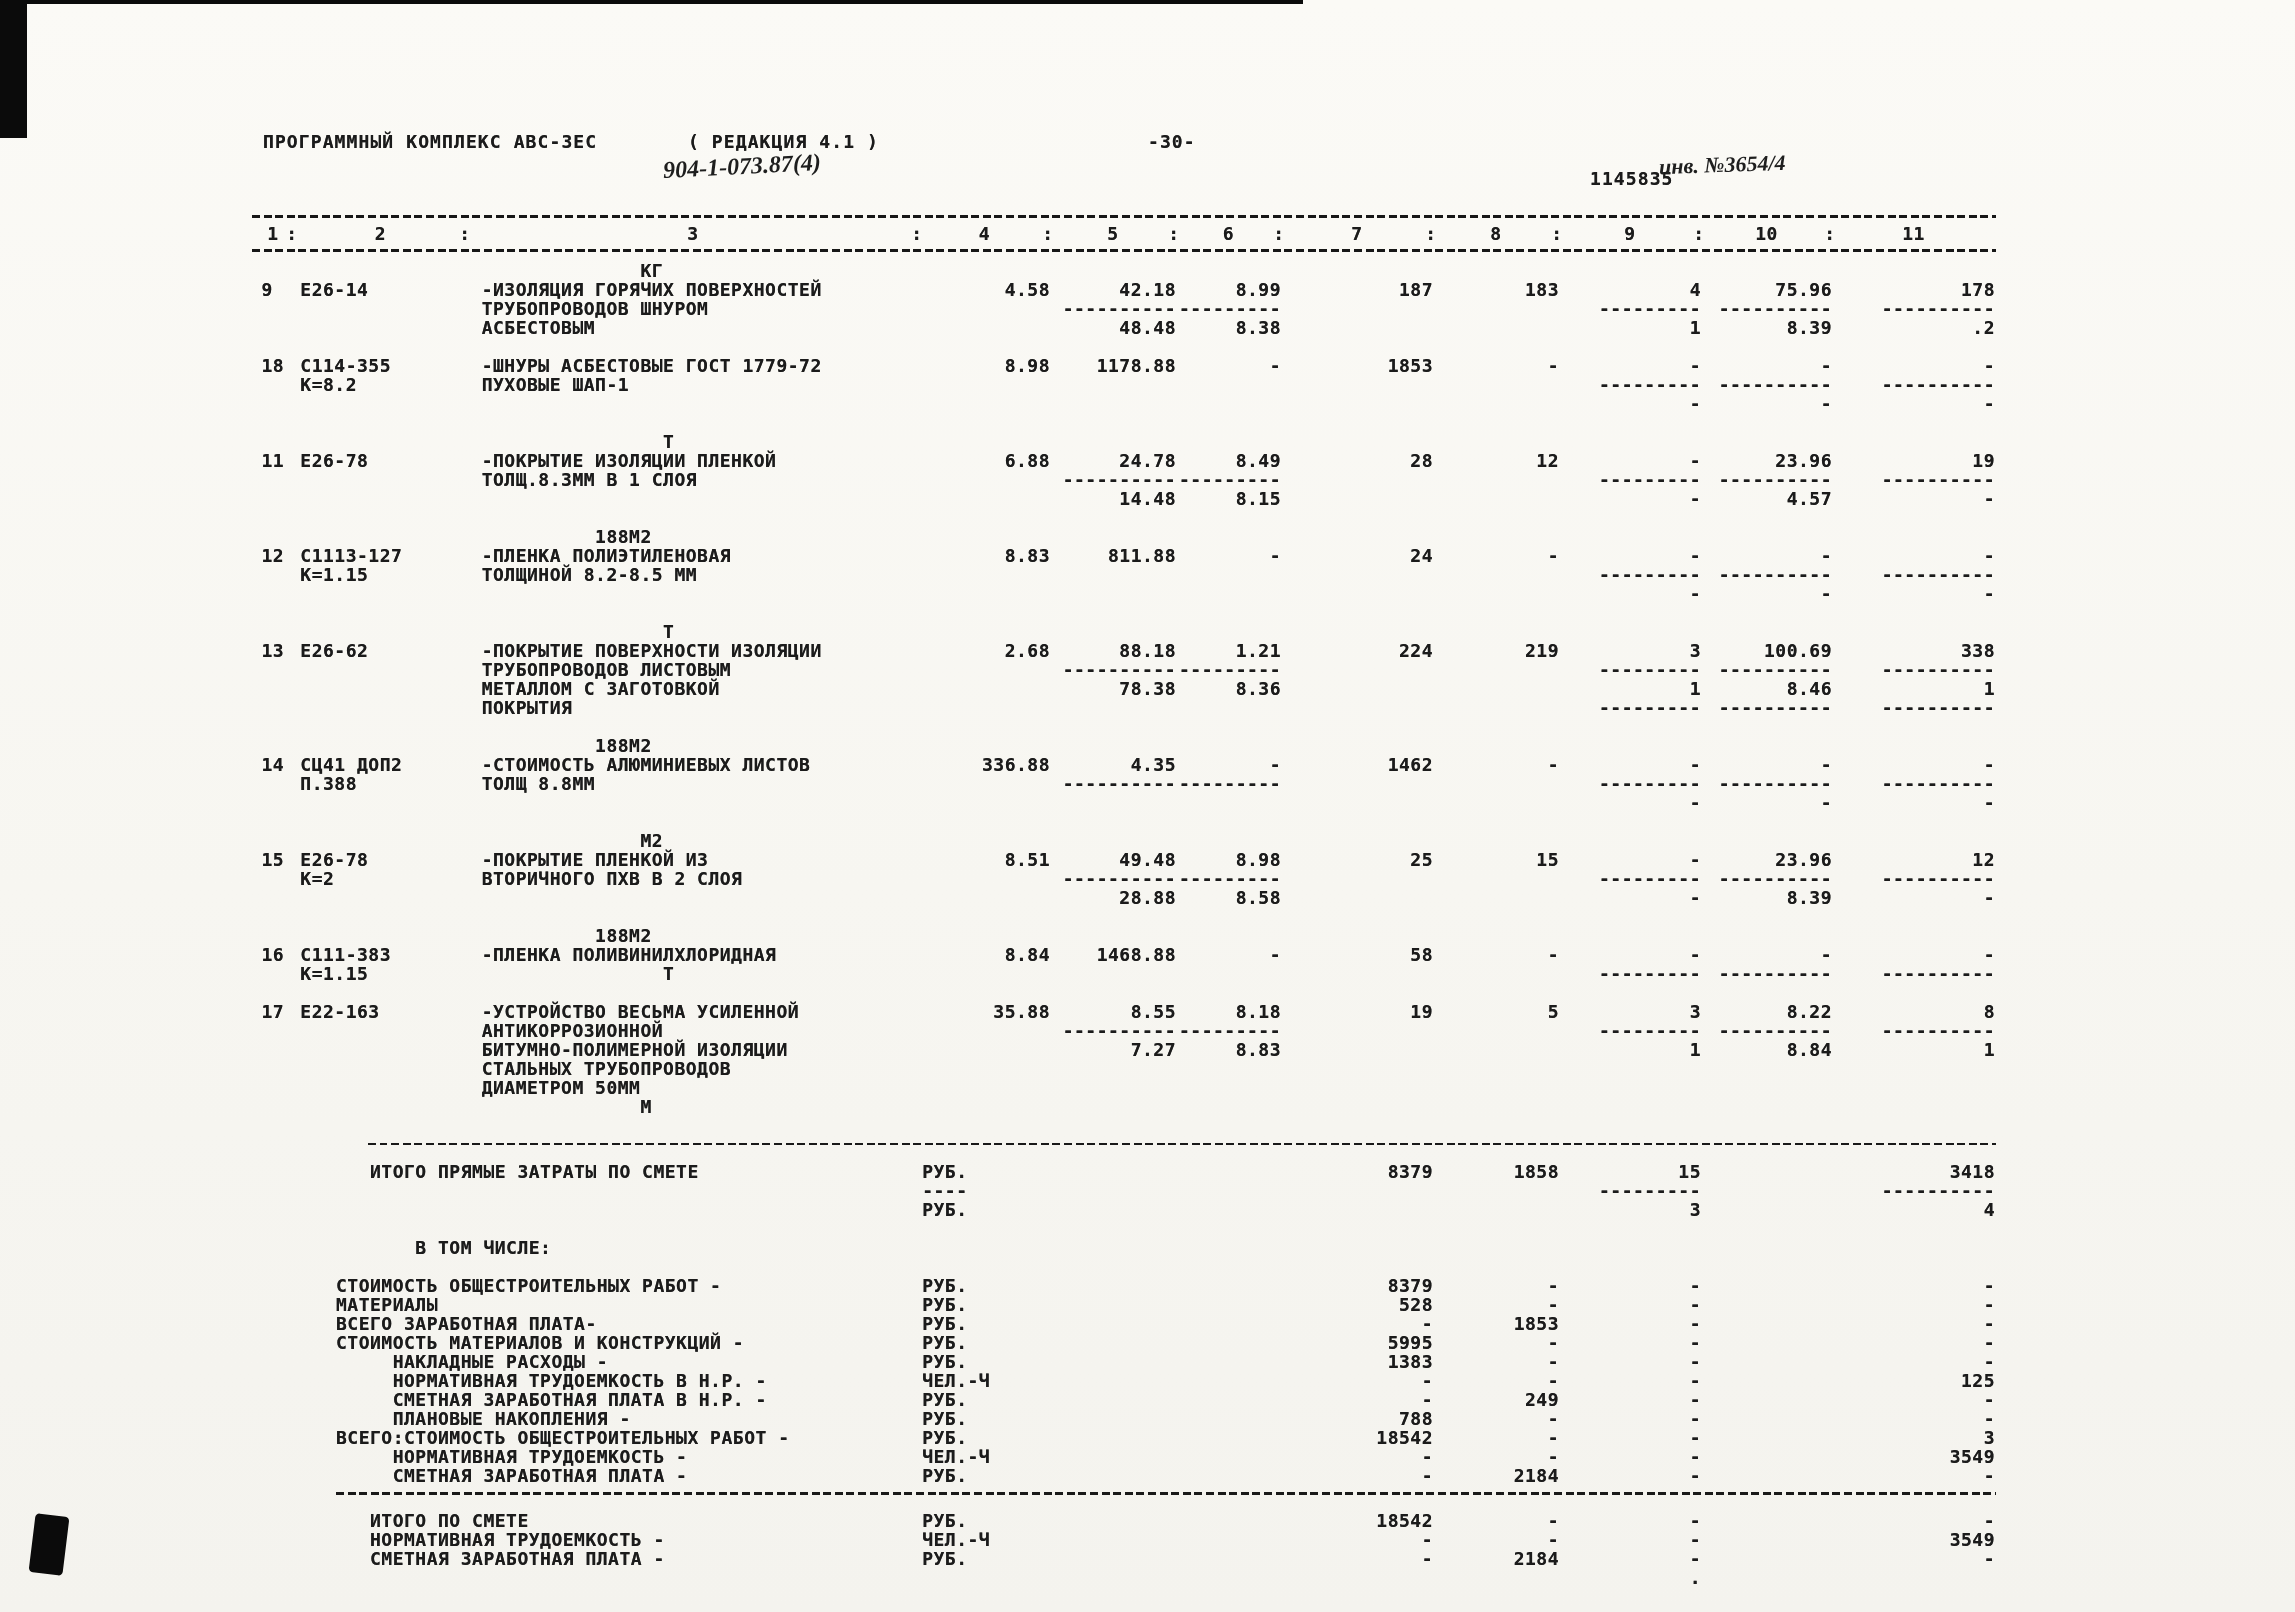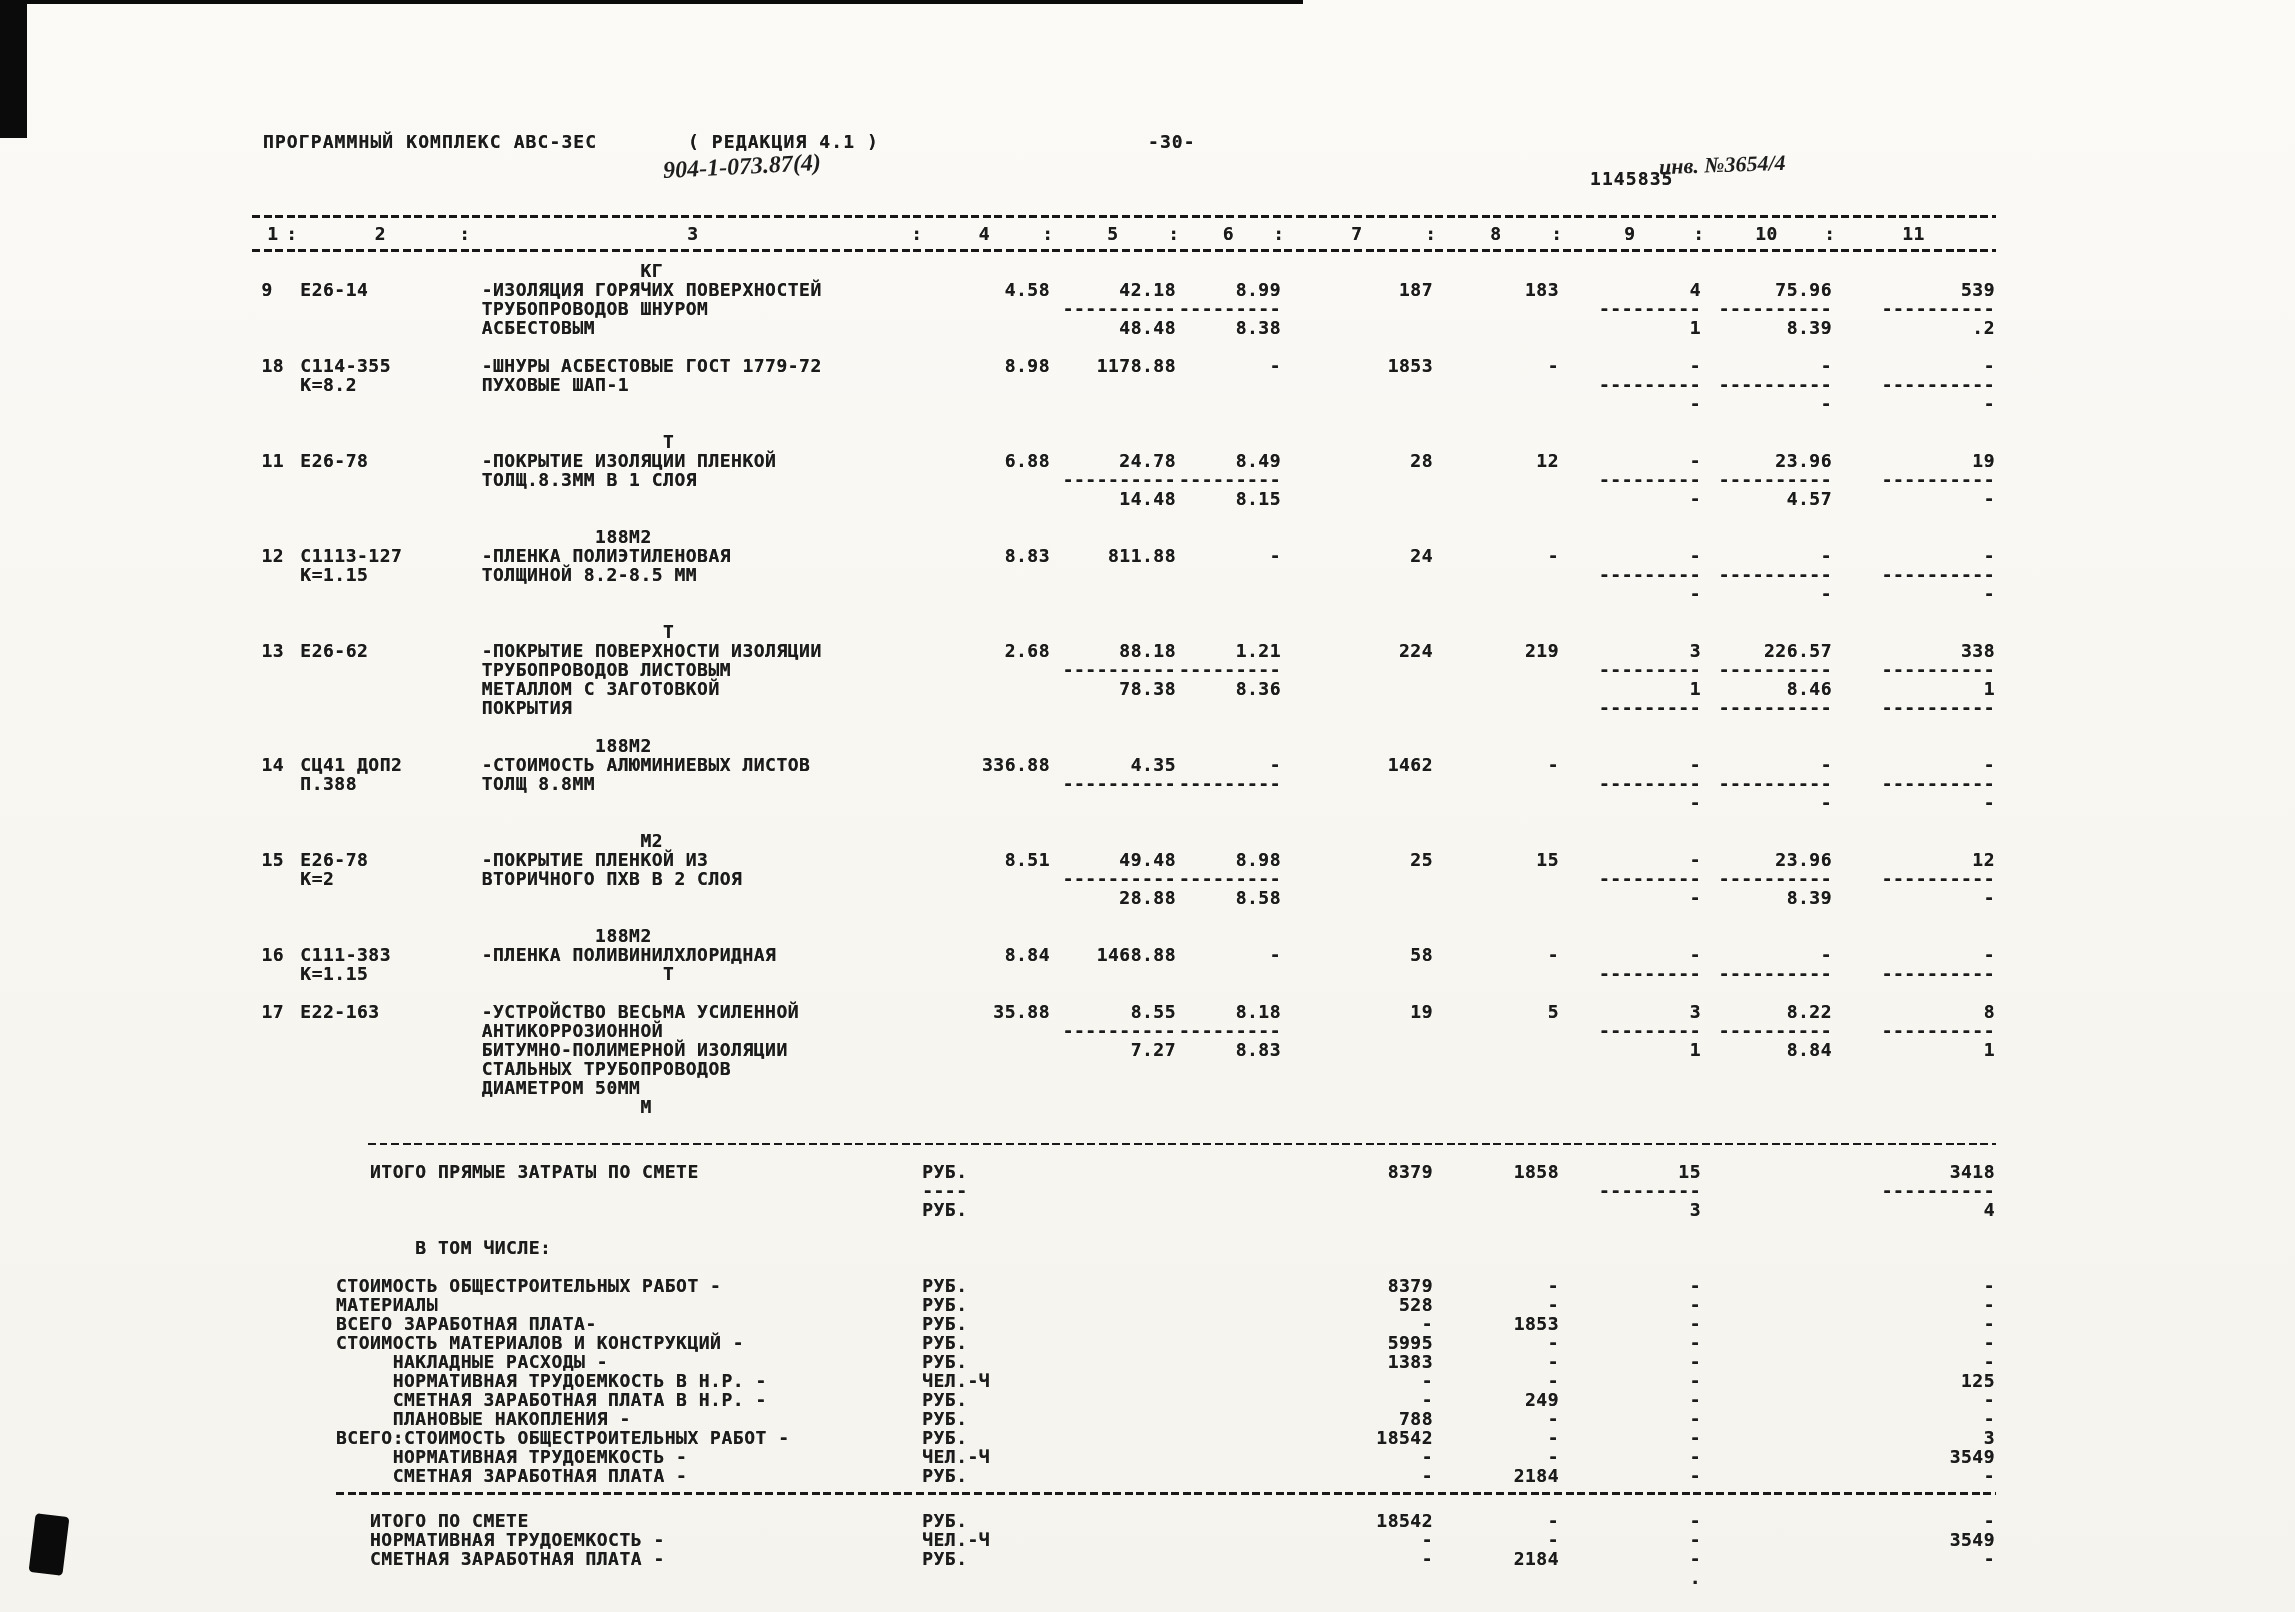--- a/index.html
+++ b/index.html
@@ -101,21 +101,21 @@
           <span class="cn">9</span>
           <span class="cc">Е26-14</span>
           <span class="cd">-ИЗОЛЯЦИЯ ГОРЯЧИХ ПОВЕРХНОСТЕЙ</span>
           <span class="cv">4.58</span>
           <span class="cv">42.18</span>
           <span class="cv">8.99</span>
           <span class="cv">187</span>
           <span class="cv">183</span>
           <span class="cv">4</span>
           <span class="cv">75.96</span>
-          <span class="cv">539</span>
+          <span class="cv">178</span>
         </div>
         <div class="line row-line">
           <span class="cn"></span>
           <span class="cc"></span>
           <span class="cd">ТРУБОПРОВОДОВ ШНУРОМ</span>
           <span class="cv"></span>
           <span class="cv">----------</span>
           <span class="cv">---------</span>
           <span class="cv"></span>
           <span class="cv"></span>
@@ -299,21 +299,21 @@
         <div class="line row-line">
           <span class="cn">13</span>
           <span class="cc">Е26-62</span>
           <span class="cd">-ПОКРЫТИЕ ПОВЕРХНОСТИ ИЗОЛЯЦИИ</span>
           <span class="cv">2.68</span>
           <span class="cv">88.18</span>
           <span class="cv">1.21</span>
           <span class="cv">224</span>
           <span class="cv">219</span>
           <span class="cv">3</span>
-          <span class="cv">226.57</span>
+          <span class="cv">100.69</span>
           <span class="cv">338</span>
         </div>
         <div class="line row-line">
           <span class="cn"></span>
           <span class="cc"></span>
           <span class="cd">ТРУБОПРОВОДОВ ЛИСТОВЫМ</span>
           <span class="cv"></span>
           <span class="cv">----------</span>
           <span class="cv">---------</span>
           <span class="cv"></span>

